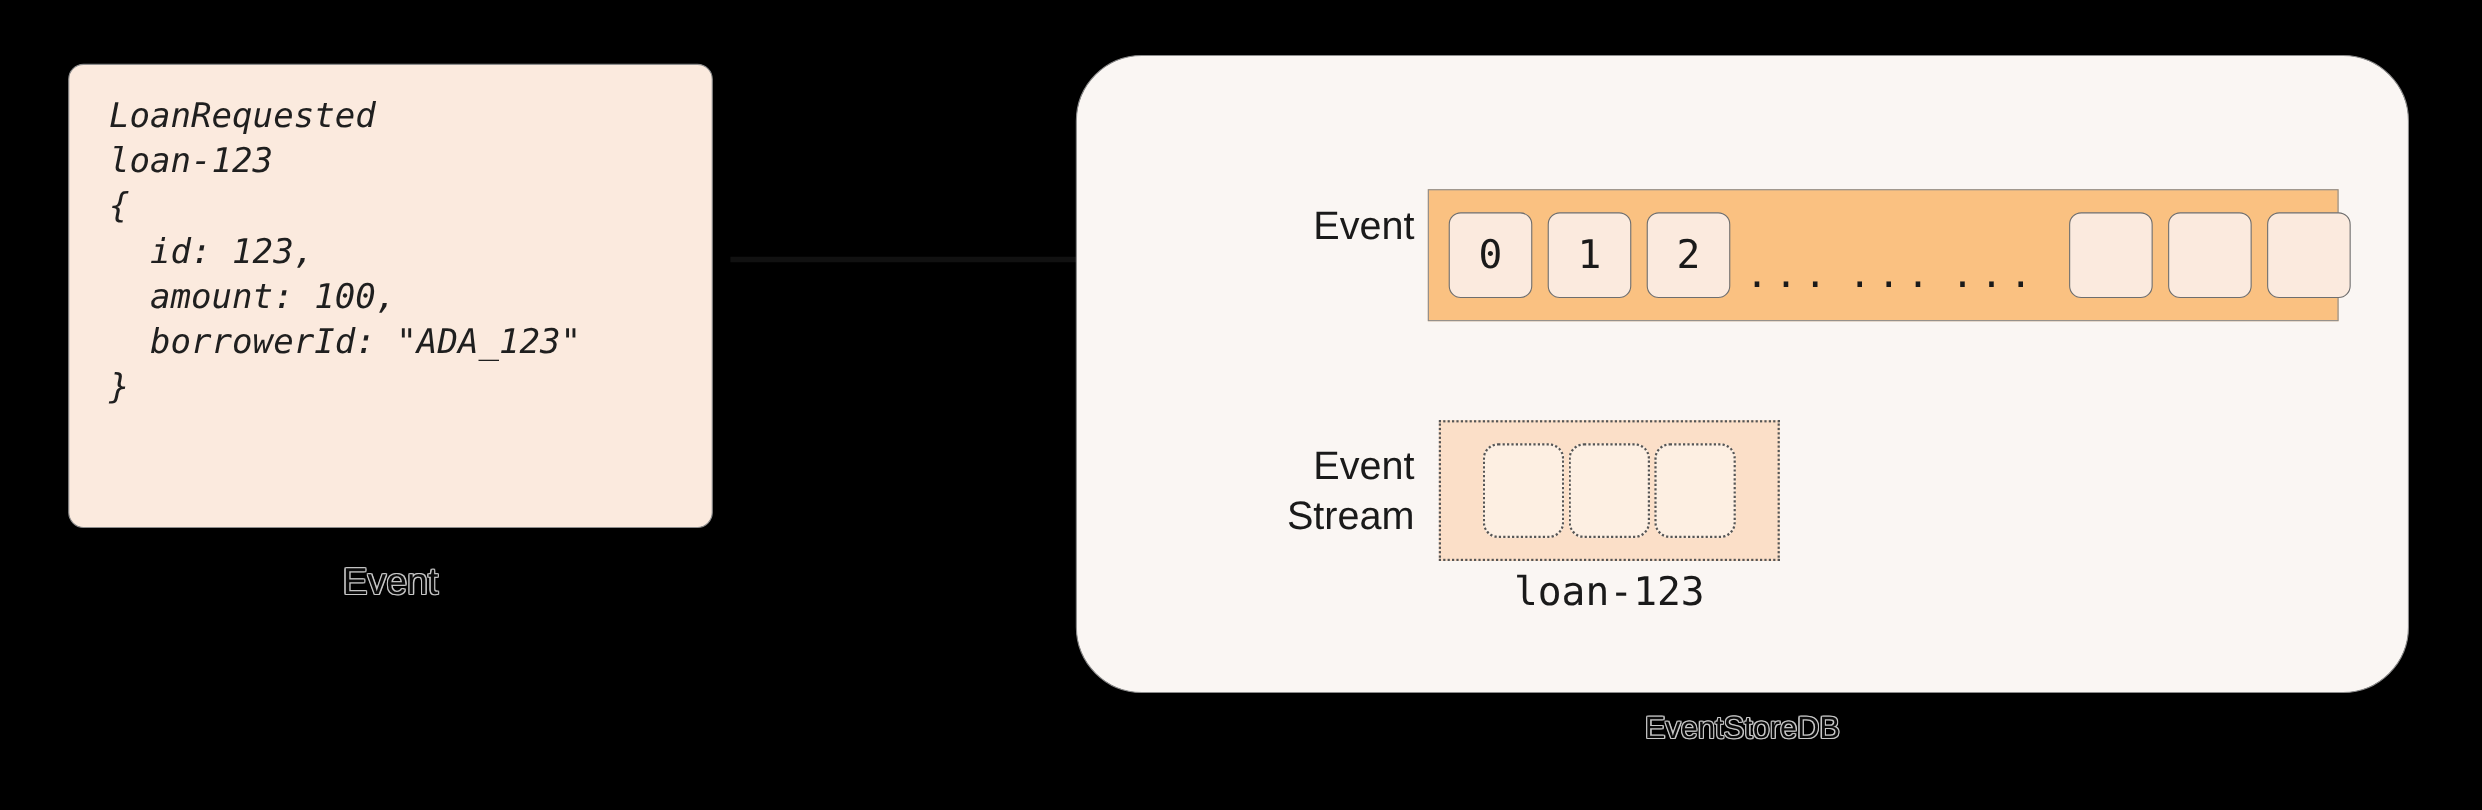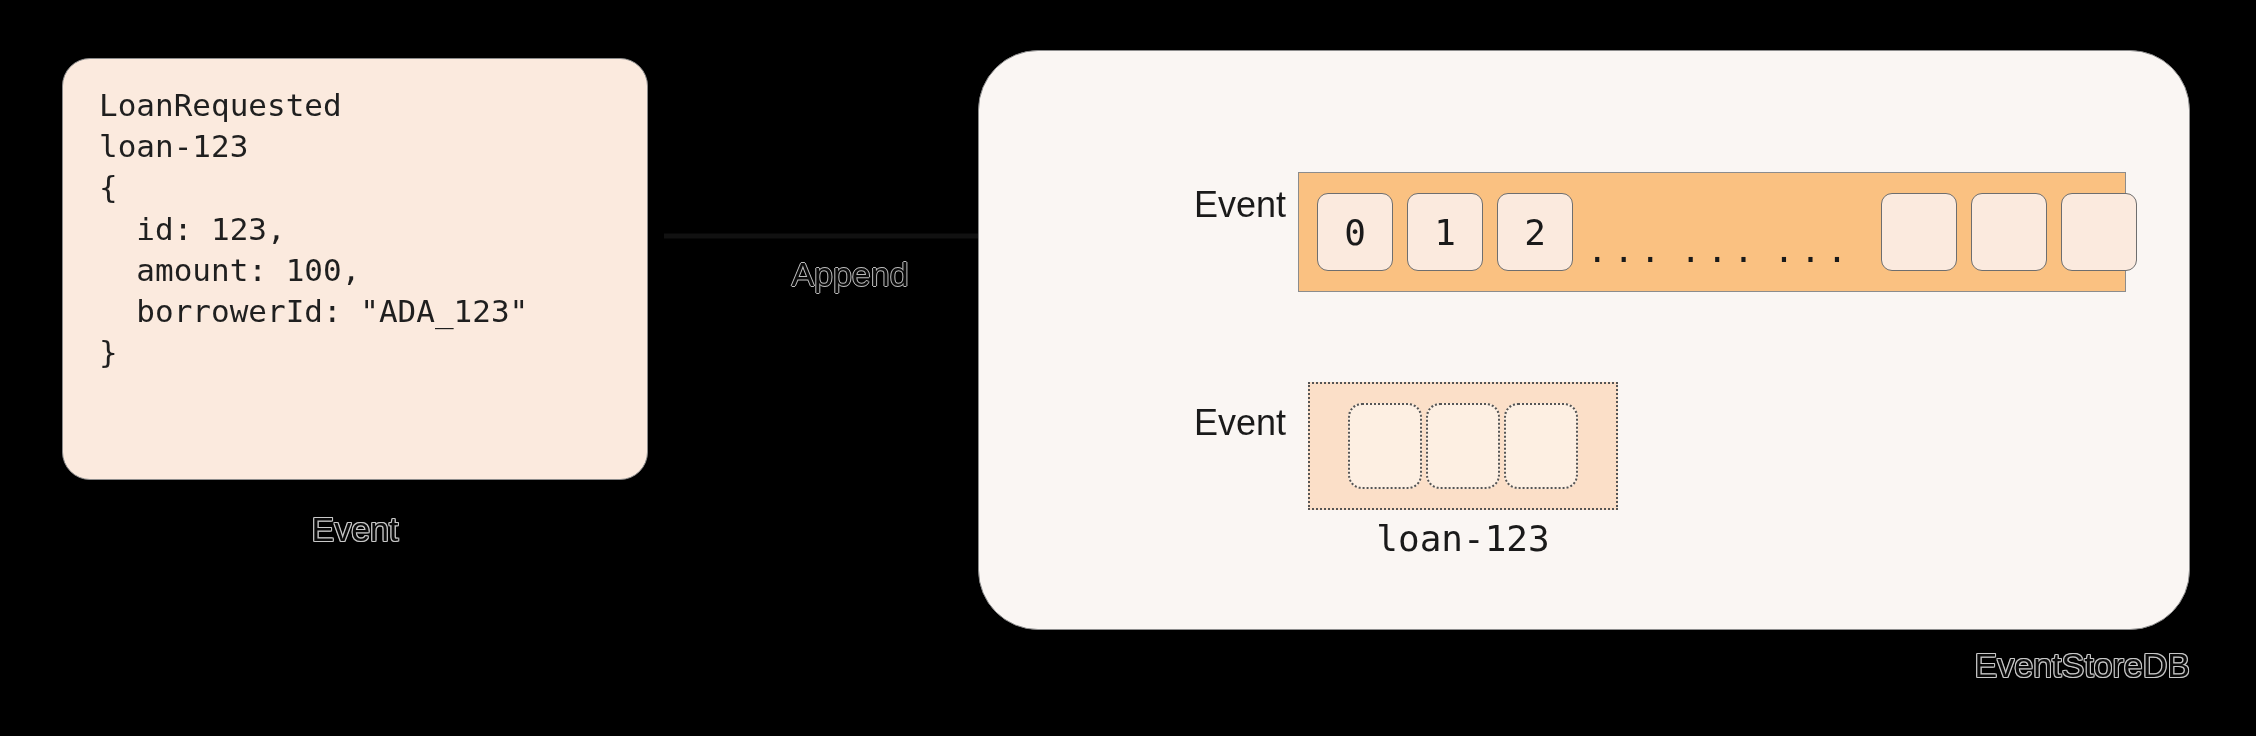--- a/index.html
+++ b/index.html
@@ -18,22 +18,23 @@
 
   
   #event-card {
     position: absolute;
     left: 62px;
     top: 58px;
     width: 586px;
     height: 422px;
     background: #fbeade;
     border: 1.5px solid #8c8c8c;
-    border-radius: 28px;
-    box-sizing: border-box;
+    border-radius: 14px;
+    box-sizing: border-box;
+    font-style: italic;
   }
   #event-card-code {
     position: absolute;
     left: 36px;
     top: 26px;
     right: 12px;
     font-family: "DejaVu Sans Mono", "Liberation Mono", monospace;
     font-size: 31px;
     line-height: 1.33;
     color: #1f1f1f;
@@ -57,22 +58,22 @@
     left: 62px;
     top: 510px;
     width: 586px;
     text-align: center;
     font-size: 34px;
   }
   #eventstore-caption {
     left: 978px;
     top: 646px;
     width: 1212px;
-    text-align: right;
-    font-size: 34px;
+    text-align: center;
+    font-size: 28px;
   }
 
   
   #append-label {
     position: absolute;
     left: 700px;
     top: 255px;
     width: 300px;
     text-align: center;
     font-size: 34px;
@@ -227,21 +228,20 @@
       <marker id="arrowhead" markerWidth="7" markerHeight="7" refX="5.4" refY="3.1" orient="auto" markerUnits="strokeWidth">
         <path d="M0,0.4 L6.4,3.1 L0,5.8 L1.5,3.1 Z" fill="#111111"></path>
       </marker>
     </defs>
 
     <path d="M664,236 L1125,236" stroke="#111111" stroke-width="5" fill="none" marker-end="url(#arrowhead)"></path>
 
     <path d="M1045,236 L1045,420 Q1045,440 1065,440 L1115,440" stroke="#111111" stroke-width="5" fill="none" stroke-linecap="round" marker-end="url(#arrowhead)"></path>
   </svg>
 
-  <div id="append-label">Append</div>
 
   <div id="eventstore-box"></div>
 
   <div id="event-log-label">
     <div>Event</div>
   </div>
 
   <div id="event-log-bar">
     <div class="log-cell">0</div>
     <div class="log-cell">1</div>
@@ -250,20 +250,21 @@
     <div class="log-ellipsis">...</div>
     <div class="log-ellipsis">...</div>
     <div id="log-spacer"></div>
     <div class="log-cell"></div>
     <div class="log-cell"></div>
     <div class="log-cell"></div>
   </div>
 
   <div id="event-stream-label">
     <div>Event</div>
+    <div>Stream</div>
   </div>
 
   <div id="event-stream-box">
     <div class="stream-cell"></div>
     <div class="stream-cell"></div>
     <div class="stream-cell"></div>
   </div>
 
   <div id="stream-caption">loan-123</div>
 

